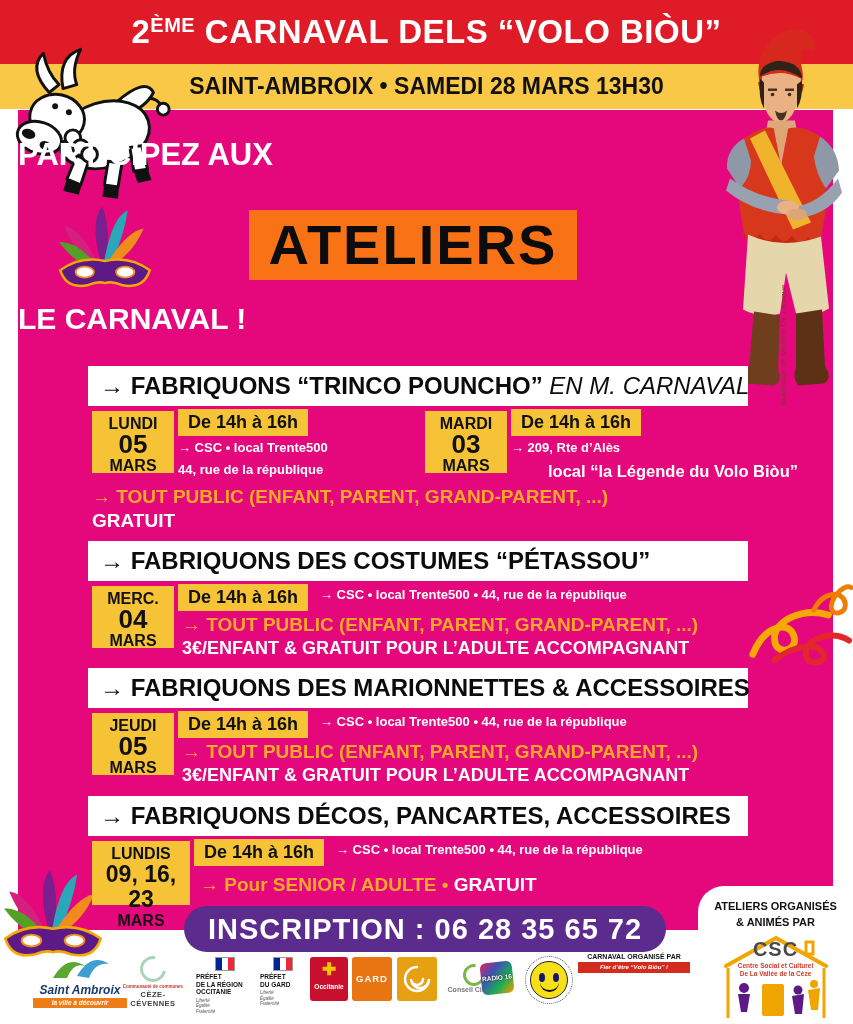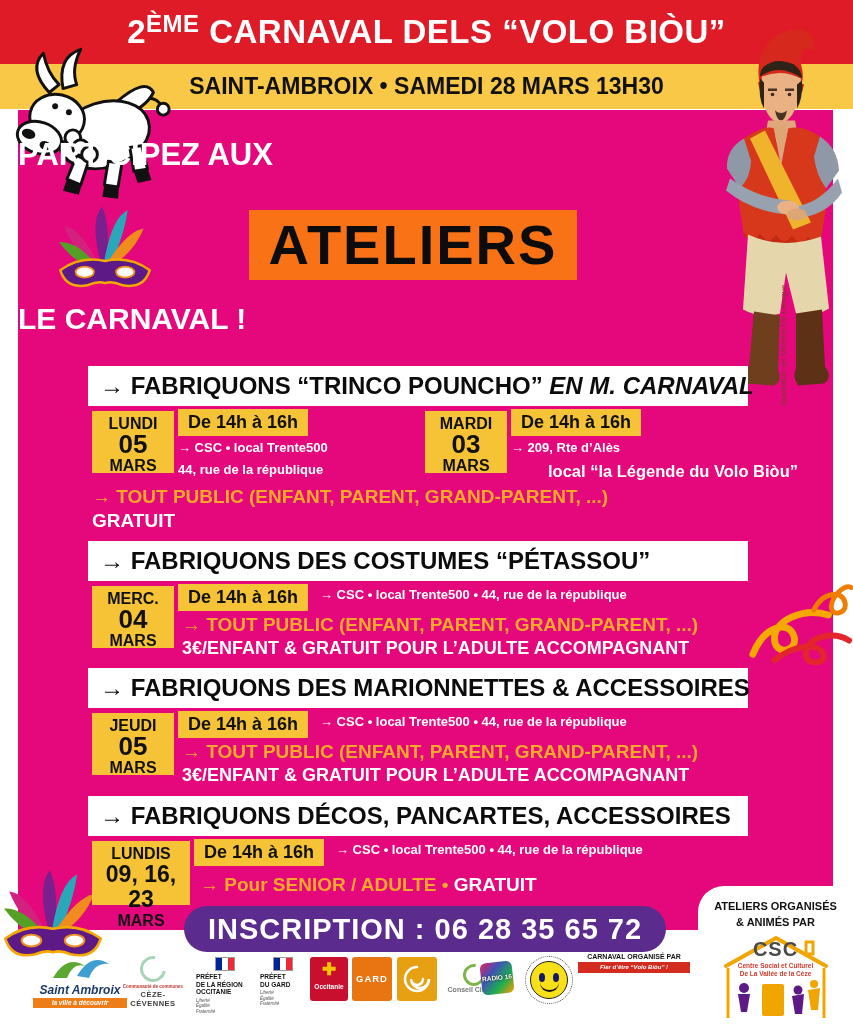--- a/index.html
+++ b/index.html
@@ -3,36 +3,36 @@
 <meta charset="utf-8">
 <style>
   html,body{margin:0;padding:0;background:#ffffff;}
   .poster{position:relative;width:853px;height:1024px;background:#ffffff;overflow:hidden;
           font-family:"Liberation Sans", sans-serif;font-weight:700;}
   .abs{position:absolute;}
   
   .band-red{left:0;top:0;width:853px;height:64px;background:#df1b27;}
   .band-yellow{left:0;top:64px;width:853px;height:45px;background:#f9c847;}
   .band-red .ttl{width:100%;text-align:center;line-height:64px;color:#fff;font-size:33px;letter-spacing:.5px;}
-  .ttl .ord{font-size:24px;position:relative;top:-11px;}
+  .ttl .ord{font-size:20px;position:relative;top:-11px;}
   .band-yellow .sub{width:100%;text-align:center;line-height:45px;color:#111;font-size:23px;}
   
   .pink{left:18px;top:110px;width:815px;height:820px;background:#e5077c;}
   
   .hero{left:18px;width:815px;text-align:left;color:#fff;}
   .hero-intro{top:137px;font-size:31px;}
   .hero-box{left:249px;top:181px;width:328px;height:70px;background:#f97316;text-align:center;margin-top:29px;}
   .hero-box span{display:block;line-height:70px;font-size:56px;color:#0c0c0c;letter-spacing:2px;}
   .hero-o1{top:261px;font-size:30px;}
   .hero-o2{top:302px;font-size:30px;}
   
   .sec{left:0;width:853px;}
   .sec-bar{position:absolute;left:88px;top:0;width:660px;height:40px;background:#fff;color:#0c0c0c;
            font-size:24px;line-height:40px;padding-left:12px;box-sizing:border-box;white-space:nowrap;}
-  .sec-bar .it{font-style:italic;font-weight:700;}
+  .sec-bar .it{font-style:italic;font-weight:400;}
   .dateblock{position:absolute;background:#f6c336;color:#111;text-align:center;padding-top:4px;box-sizing:border-box;}
   .dateblock .d1{font-size:16px;line-height:17px;}
   .dateblock .d2{font-size:26px;line-height:25px;}
   .dateblock .d3{font-size:16px;line-height:17px;}
   .timestrip{position:absolute;background:#f6c336;color:#111;font-size:18px;line-height:27px;height:27px;padding:0 10px;white-space:nowrap;}
   .loc{position:absolute;color:#fff;font-size:13px;white-space:nowrap;}
   .aud{position:absolute;color:#f9a928;font-size:19px;white-space:nowrap;}
   .price{position:absolute;color:#fff;font-size:18px;white-space:nowrap;}
   .inlinewhite{color:#fff;}
   

